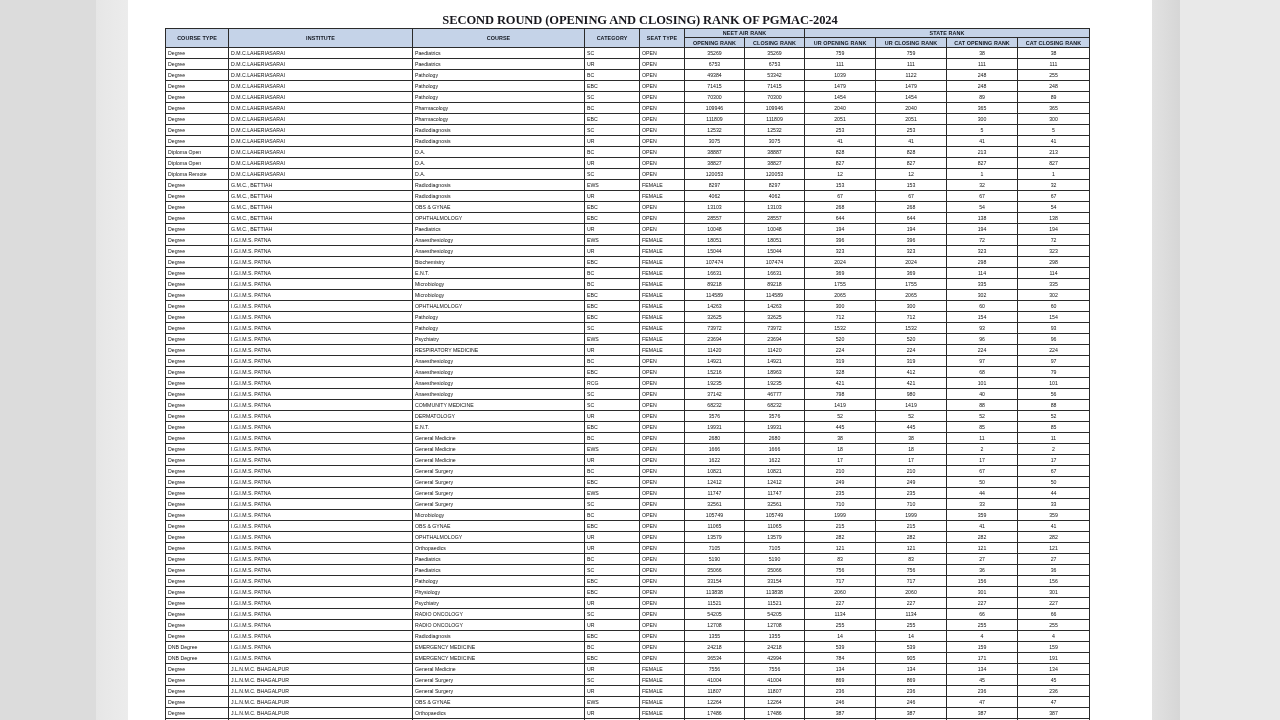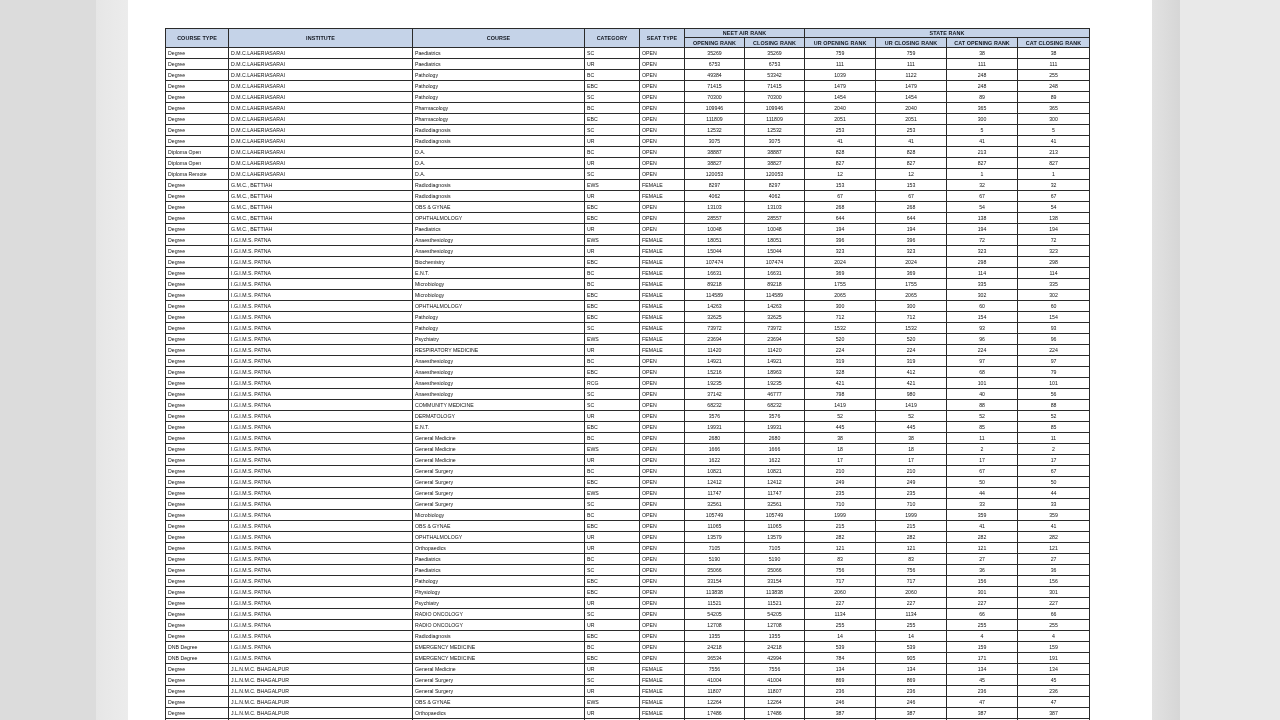--- a/index.html
+++ b/index.html
@@ -91,20 +91,21 @@
   col.c-ucr    { width: 71px; }
   col.c-cor    { width: 71px; }
   col.c-ccr    { width: 72px; }
 </style>
 </head>
 <body>
 
 <div id="viewport">
   <div id="page">
 
+    <div id="doc-title">SECOND ROUND (OPENING AND CLOSING) RANK OF PGMAC-2024</div>
 
     <div id="table-wrap">
       <table class="rank-table">
         <colgroup>
           <col class="c-type">
             <col class="c-inst">
             <col class="c-course">
           <col class="c-cat">
             <col class="c-seat">
           <col class="c-nor">

